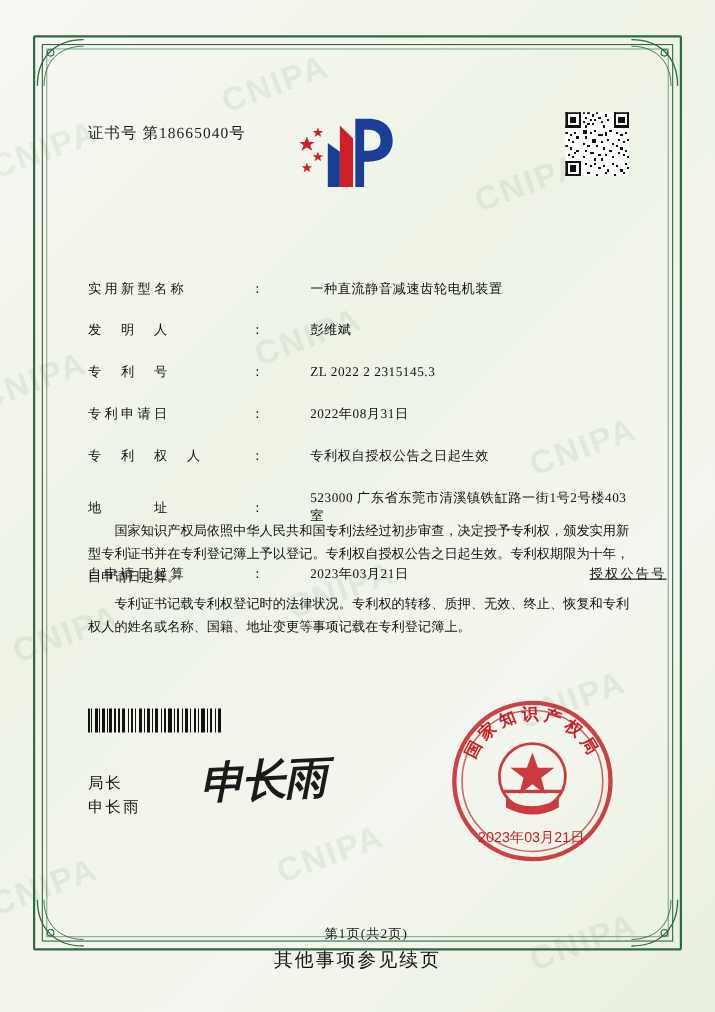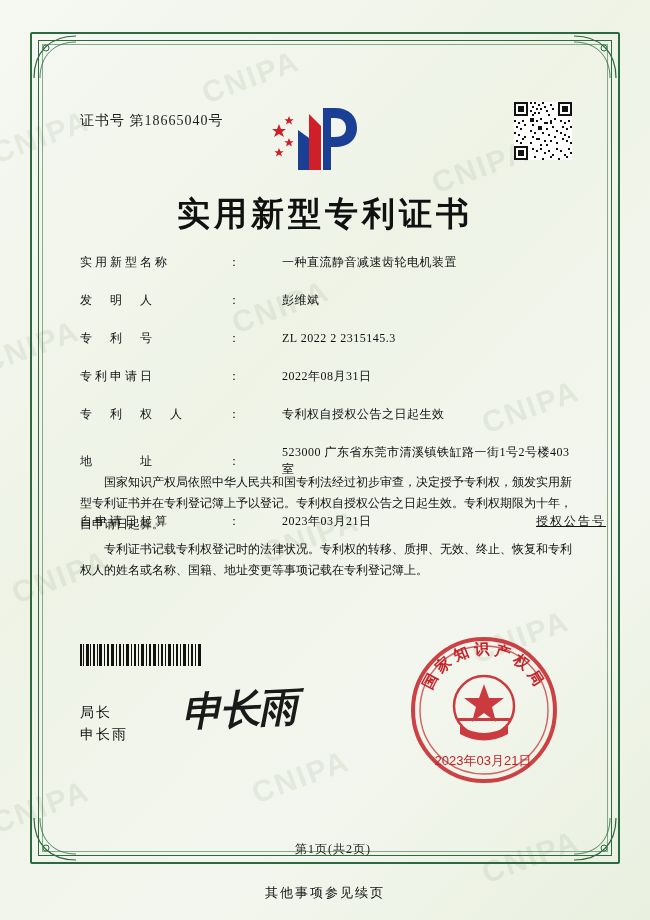--- a/index.html
+++ b/index.html
@@ -214,25 +214,25 @@
     left: 16px;
     right: 0;
     text-align: center;
     font-size: 12px;
     color: #222;
     letter-spacing: 1px;
   }
 
   .footer-note {
     position: absolute;
-    bottom: 18px;
+    bottom: 36px;
     left: 0;
     right: 0;
     text-align: center;
-    font-size: 13px;
+    font-size: 17px;
     color: #111;
     letter-spacing: 2px;
   }
 </style>
 </head>
 <body>
 
 <div class="page">
 
   <div class="wm" style="left:-10px; top:120px;">CNIPA</div>
@@ -396,21 +396,20 @@
           <rect x="10" y="27" width="1" height="1"></rect>
             <rect x="14" y="28" width="1" height="1"></rect>
           <rect x="18" y="27" width="1" height="1"></rect>
             <rect x="22" y="28" width="1" height="1"></rect>
           <rect x="26" y="27" width="1" height="1"></rect>
             <rect x="28" y="25" width="1" height="1"></rect>
         </g>
       </svg>
     </div>
 
-    <div class="title">实用新型专利证书</div>
 
     <div class="fields">
       <div class="frow">
         <span class="flabel">实用新型名称</span>
         <span class="fcolon">：</span>
         <span class="fvalue">一种直流静音减速齿轮电机装置</span>
       </div>
       <div class="frow">
         <span class="flabel">发　明　人</span>
         <span class="fcolon">：</span>

